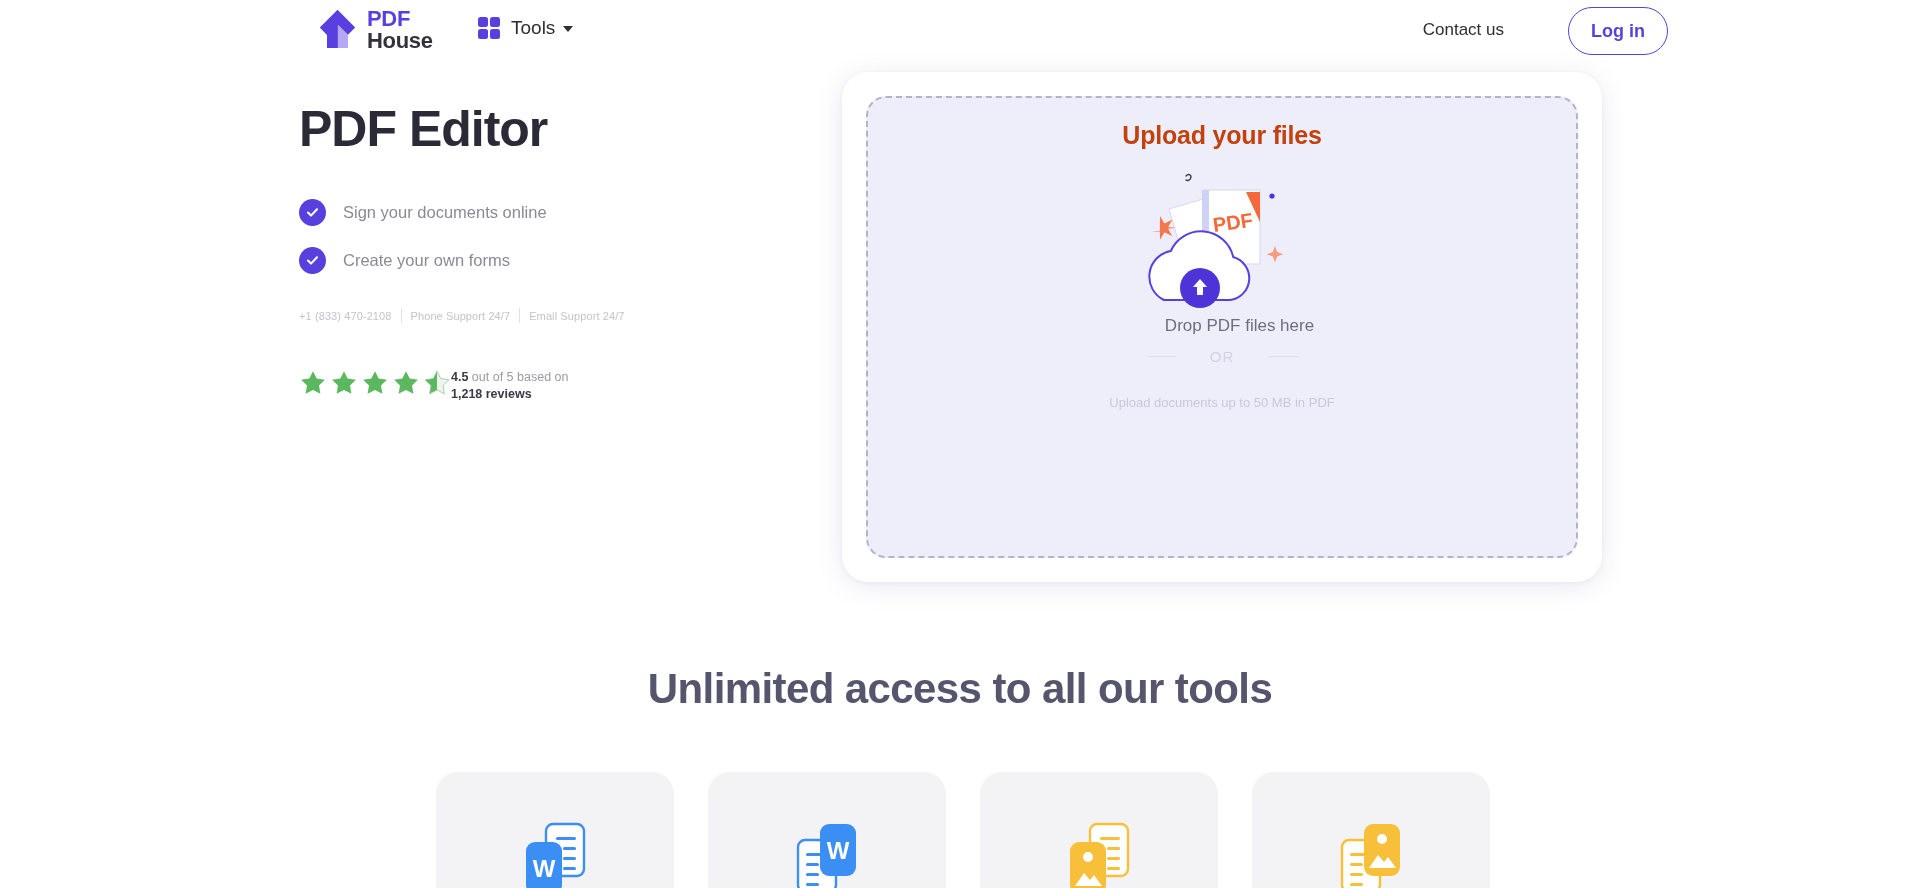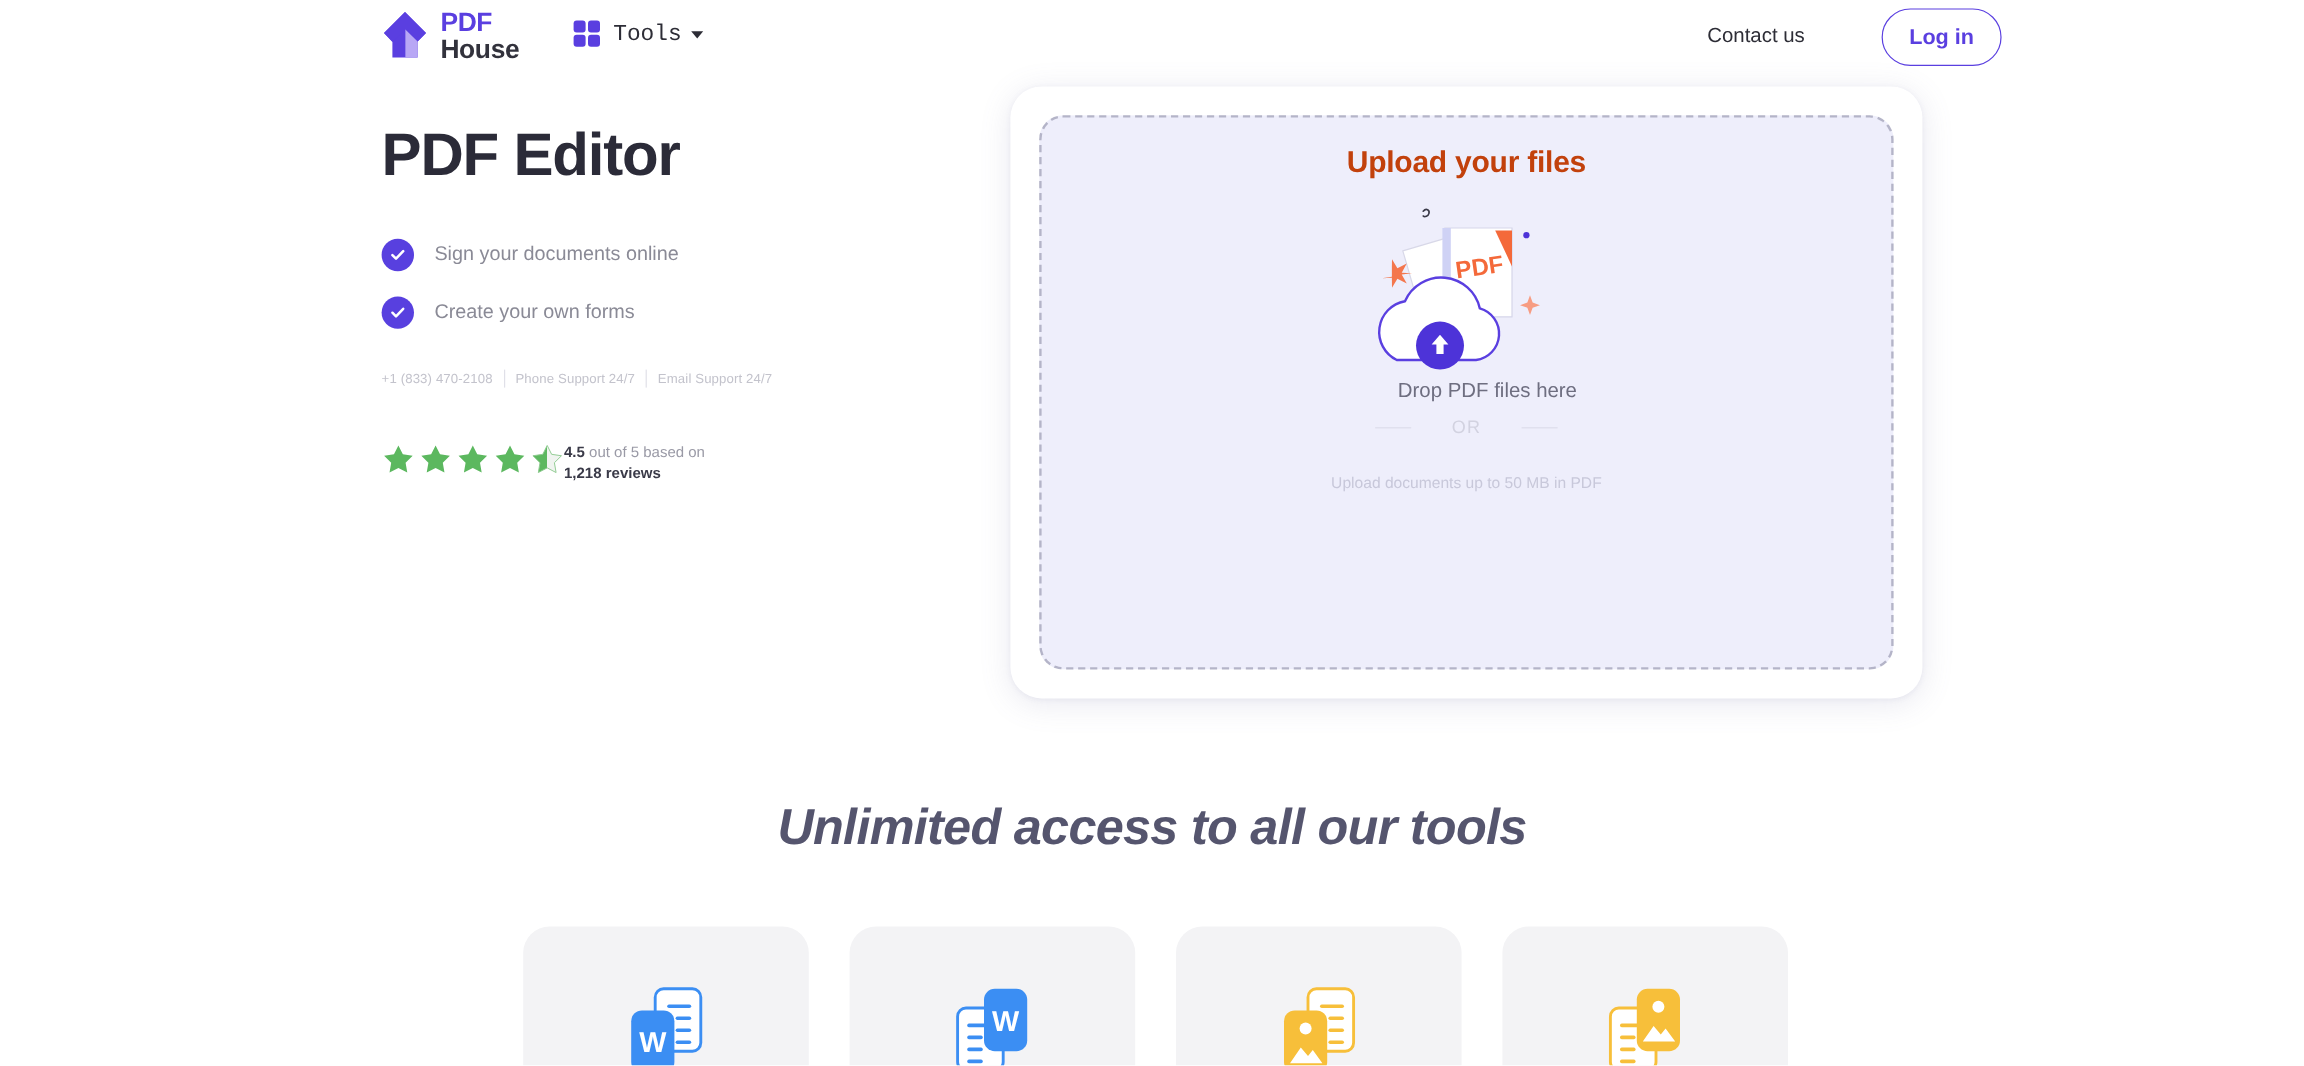--- a/index.html
+++ b/index.html
@@ -61,21 +61,20 @@
   }
 
   .tools-nav {
     position: absolute;
     left: 478px;
     top: 17px;
     display: flex;
     align-items: center;
     gap: 11px;
     cursor: pointer;
-    font-family: Liberation Mono, monospace;
   }
   .grid-icon {
     width: 22px; height: 22px;
     display: grid;
     grid-template-columns: 10px 10px;
     grid-template-rows: 10px 10px;
     gap: 2px;
   }
   .grid-icon i {
     display: block;
@@ -122,21 +121,21 @@
     font-family: "Liberation Sans", sans-serif;
     cursor: pointer;
     display: flex;
     align-items: center;
     justify-content: center;
   }
 
   
   .hero-left {
     position: absolute;
-    left: 318px;
+    left: 299px;
     top: 102px;
     width: 470px;
   }
 
   .hero-title {
     font-size: 50px;
     font-weight: 700;
     color: #2b2b38;
     letter-spacing: -1px;
     line-height: 1.08;
@@ -287,21 +286,20 @@
   .tools-section-title {
     position: absolute;
     left: 0;
     top: 665px;
     width: 1920px;
     text-align: center;
     font-size: 42px;
     font-weight: 700;
     color: #55556e;
     letter-spacing: -0.6px;
-    font-style: italic;
   }
 
   .tool-cards {
     position: absolute;
     left: 436px;
     top: 772px;
     width: 1054px;
     display: flex;
     gap: 34px;
   }

